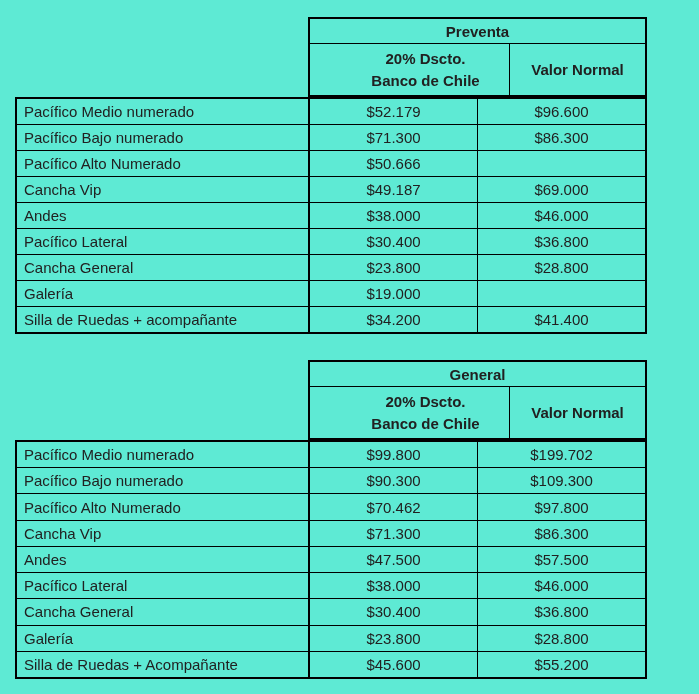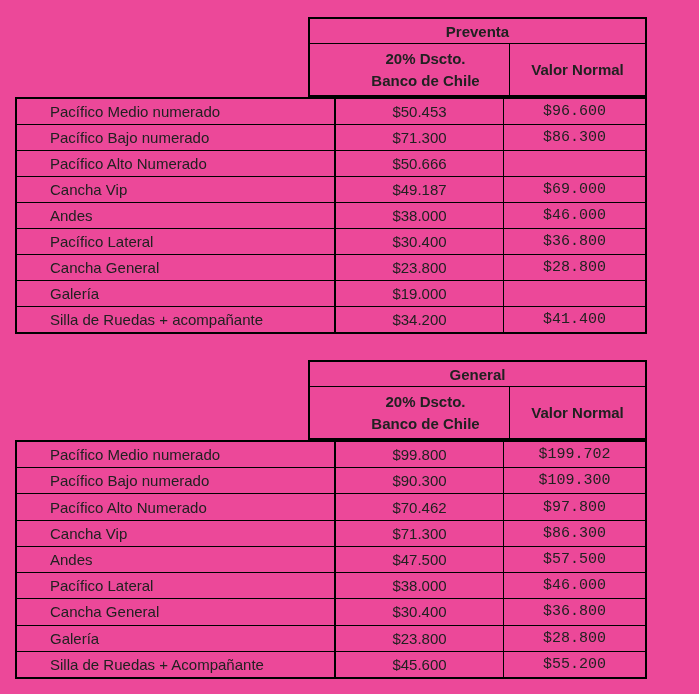--- a/index.html
+++ b/index.html
@@ -11,21 +11,21 @@
     width: 699px;
     height: 694px;
     font-family: "Liberation Sans", "DejaVu Sans", sans-serif;
     color: #212121;
     overflow: hidden;
   }
   .page {
     position: relative;
     width: 699px;
     height: 694px;
-    background: #ec4899;
+    background: #5eead4;
   }
   .price-table {
     position: relative;
     margin-left: 15px;
     width: 632px;
   }
   .price-table.first { padding-top: 17px; }
   .price-table.second { padding-top: 26px; }
 
   
@@ -75,42 +75,41 @@
     display: flex;
     flex-direction: column;
   }
   .price-table.first  .tbl-body { height: 237px; }
   .price-table.second .tbl-body { height: 239px; }
   .row {
     display: flex;
     flex: 1;
     border-top: 1px solid #000000;
     min-height: 0;
-    padding-left: 26px;
   }
   .row:first-child { border-top: none; }
   .cell {
     box-sizing: border-box;
     display: flex;
     align-items: center;
     font-size: 15px;
     white-space: nowrap;
     overflow: hidden;
   }
   .cell.cat {
     width: 293px;
     border-right: 2px solid #000000;
     padding-left: 7px;
   }
   .cell.price { justify-content: center; }
   .cell.price.d {
     width: 168px;
     border-right: 1px solid #000000;
   }
-  .cell.price.n { flex: 1; font-family: Liberation Mono, monospace; }
+  .cell.price.n { flex: 1; }
 </style>
 </head>
 <body>
 
 <div class="page">
 
   <div class="price-table first">
     <div class="hdr-box">
       <div class="hdr-title">Preventa</div>
       <div class="hdr-cols">
@@ -119,21 +118,21 @@
           <span>Banco de Chile</span>
         </div>
         <div class="hdr-cell normal">
           <span>Valor Normal</span>
         </div>
       </div>
     </div>
     <div class="tbl-body">
       <div class="row">
         <div class="cell cat">Pacífico Medio numerado</div>
-        <div class="cell price d">$50.453</div>
+        <div class="cell price d">$52.179</div>
         <div class="cell price n">$96.600</div>
       </div>
       <div class="row">
         <div class="cell cat">Pacífico Bajo numerado</div>
         <div class="cell price d">$71.300</div>
         <div class="cell price n">$86.300</div>
       </div>
       <div class="row">
         <div class="cell cat">Pacífico Alto Numerado</div>
         <div class="cell price d">$50.666</div>

